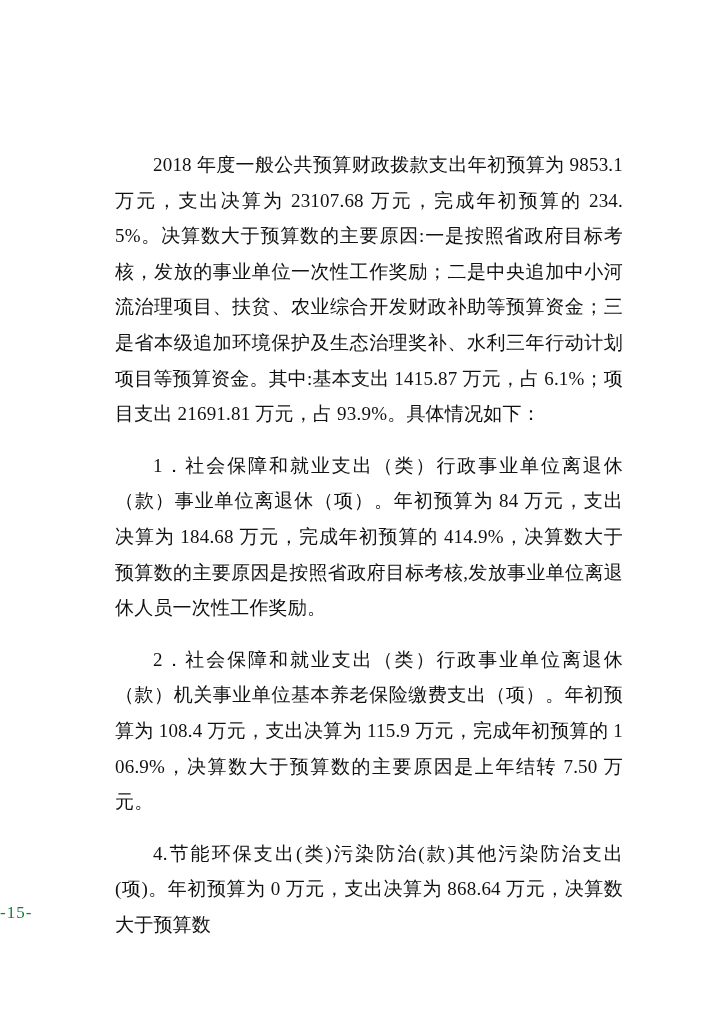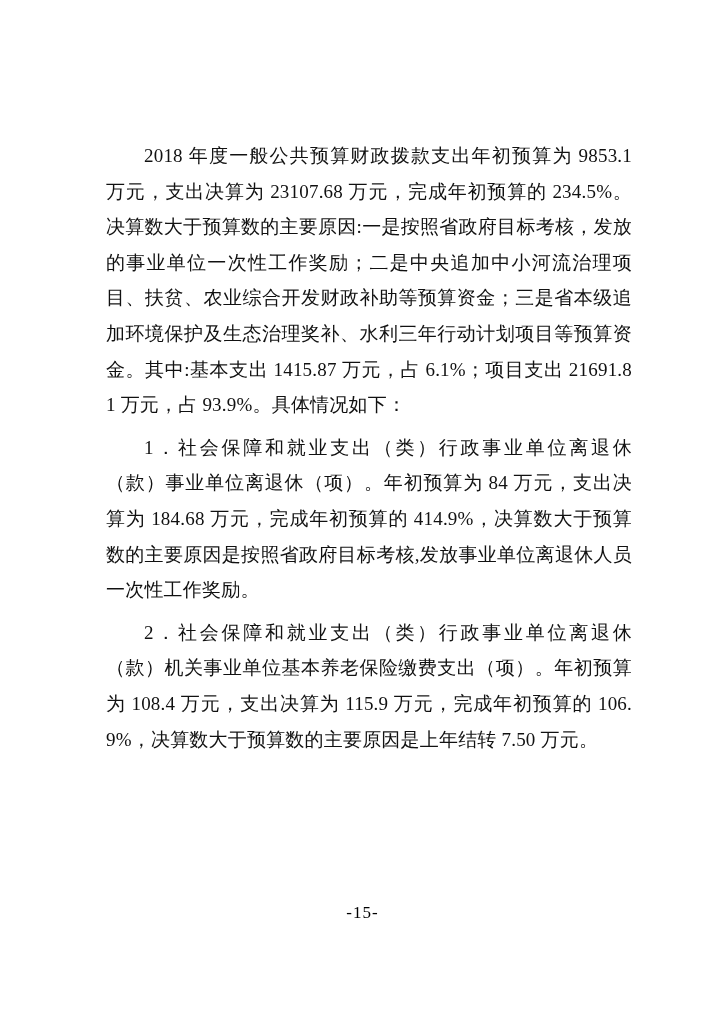--- a/index.html
+++ b/index.html
@@ -20,37 +20,37 @@
     position: absolute;
     left: 99px;
     top: 131px;
     width: 540px;
     font-size: 19px;
     line-height: 35.6px;
     text-align: justify;
     letter-spacing: 0.2px;
   }
   .content p {
-    margin: 7px;
+    margin: 16px;
     padding: 0;
     text-indent: 2em;
     word-break: break-all;
   }
   .seg-bold {
     font-weight: 400;
   }
   .page-number {
     position: absolute;
     left: 0;
     right: 0;
     top: 903px;
-    text-align: center;
+    text-align: left;
     font-size: 17px;
     letter-spacing: 1px;
-    color: #000000;
+    color: #15803d;
   }
 </style>
 </head>
 <body>
 
 <div class="page">
 
   <div class="content">
 
     <p>
@@ -59,18 +59,21 @@
 
     <p>
       <span class="seg-bold">1．社会保障和就业支出（类）行政事业单位离退休（款）事业单位离退休（项）。</span><span>年初预算为 84 万元，支出决算为 184.68 万元，完成年初预算的 414.9%，决算数大于预算数的主要原因是按照省政府目标考核,发放事业单位离退休人员一次性工作奖励。</span>
     </p>
 
     <p>
       <span class="seg-bold">2．社会保障和就业支出（类）行政事业单位离退休（款）机关事业单位基本养老保险缴费支出（项）。</span><span>年初预算为 108.4 万元，支出决算为 115.9 万元，完成年初预算的 106.9%，决算数大于预算数的主要原因是上年结转 7.50 万元。</span>
     </p>
 
 
+    <p>
+      <span class="seg-bold">4.节能环保支出(类)污染防治(款)其他污染防治支出(项)。</span><span>年初预算为 0 万元，支出决算为 868.64 万元，决算数大于预算数</span>
+    </p>
 
   </div>
 
   <div class="page-number">-15-</div>
 
 </div>
 
 </body></html>

